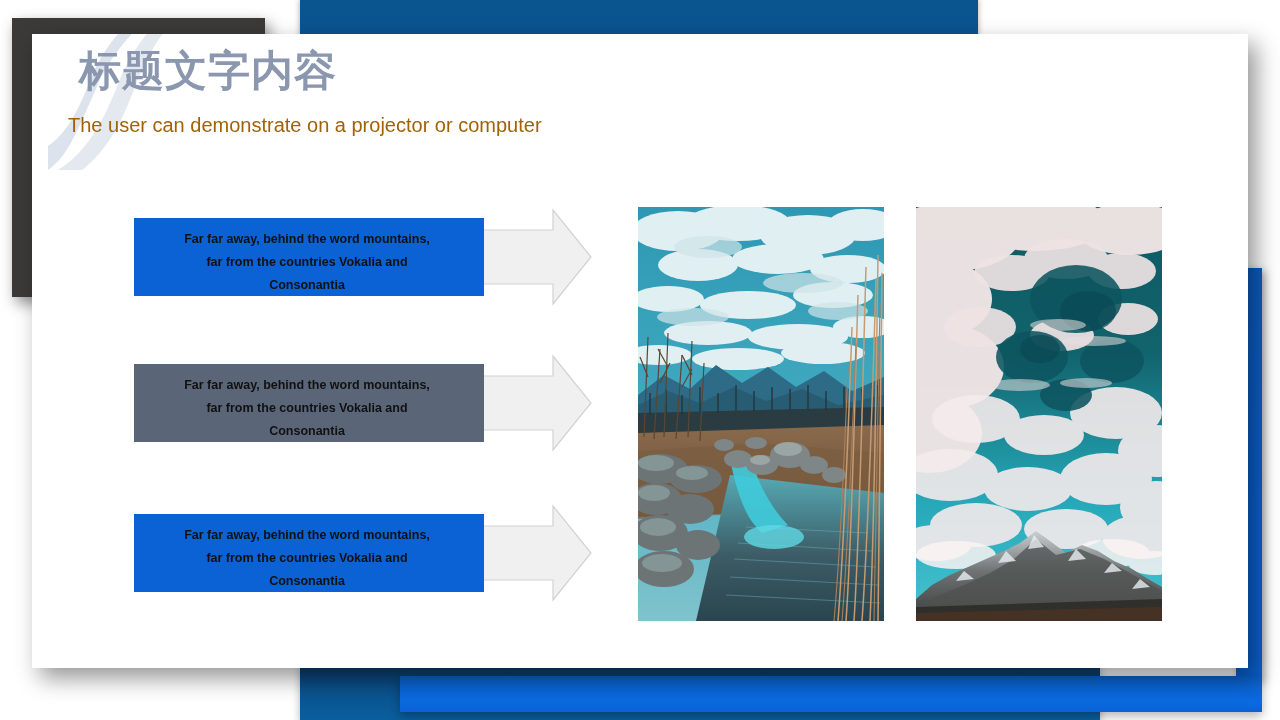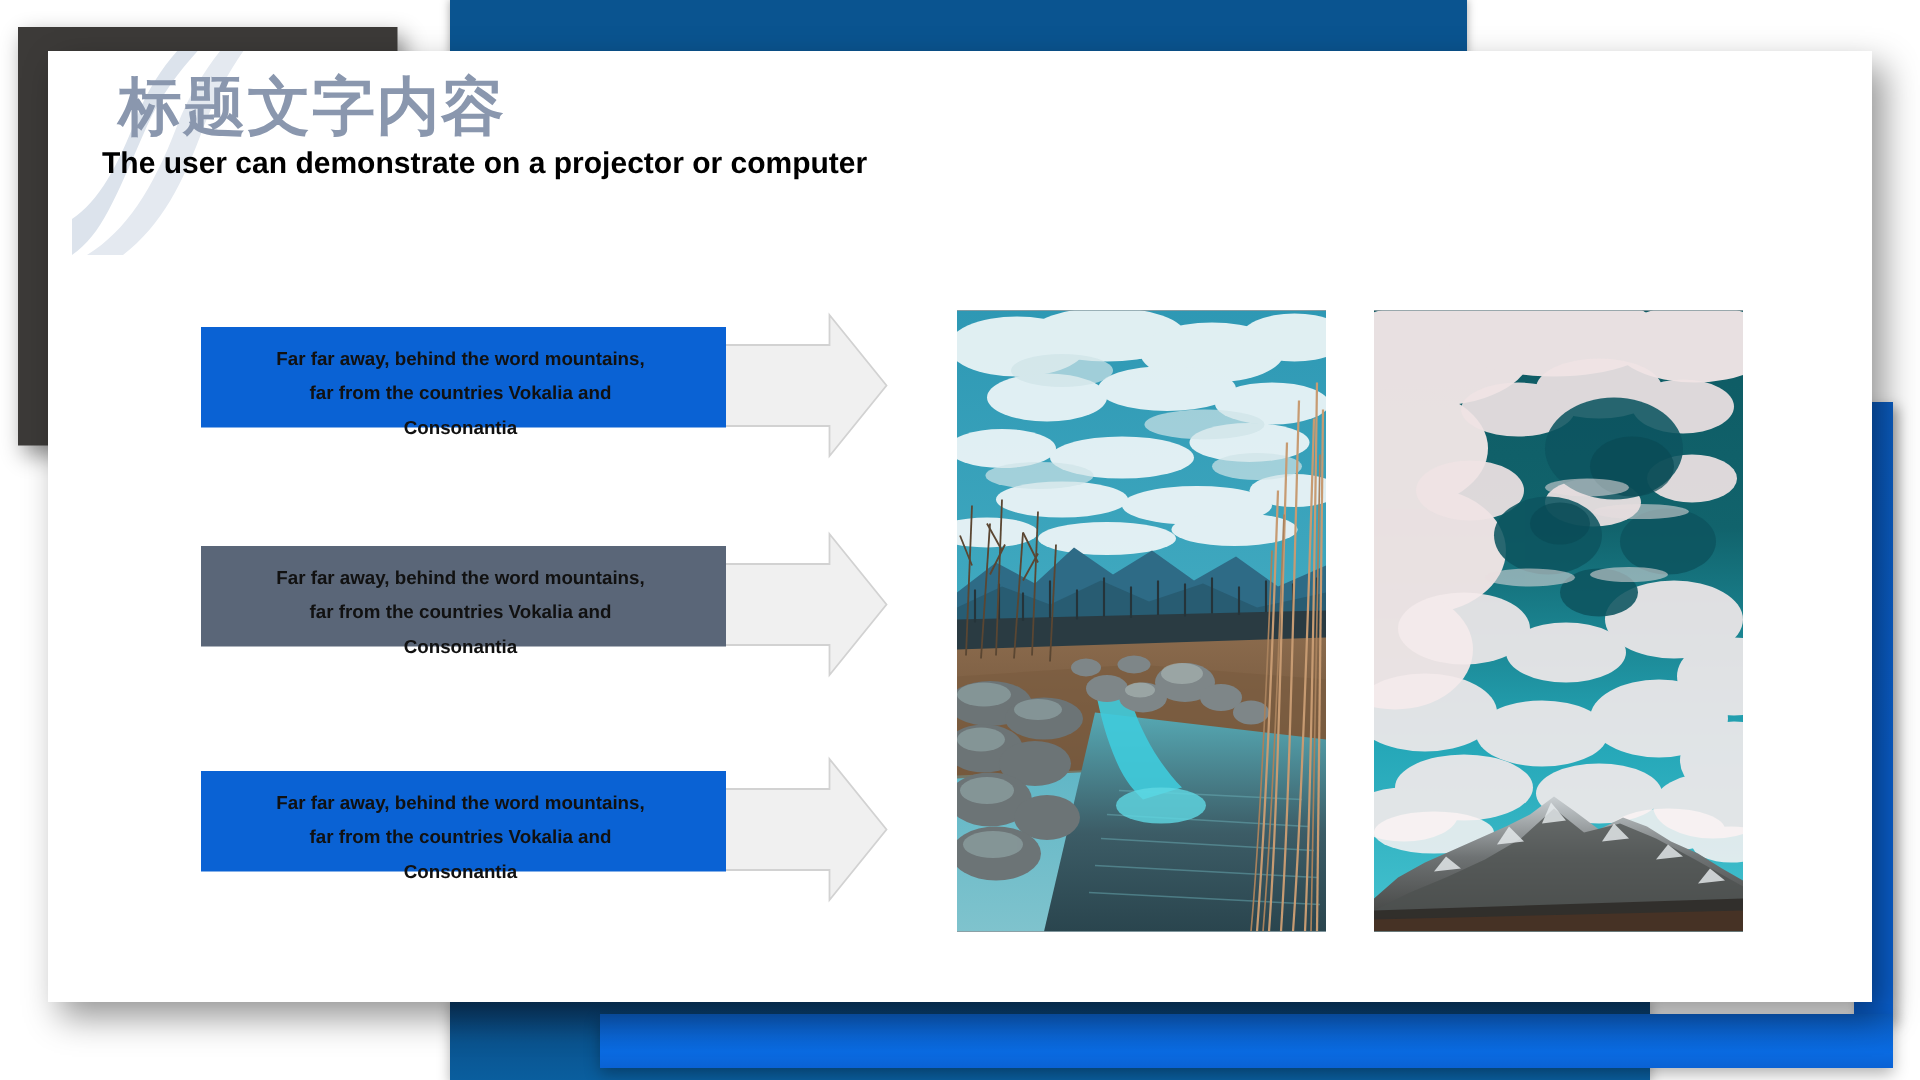--- a/index.html
+++ b/index.html
@@ -93,24 +93,24 @@
     font-size: 42px;
     font-weight: bold;
     color: #8A97AE;
     letter-spacing: 1px;
     line-height: 1;
     white-space: nowrap;
   }
   .subtitle {
     position: absolute;
     left: 36px;
-    top: 64px;
+    top: 80px;
     font-size: 20px;
-    font-weight: bold;
-    color: #000000;
+    font-weight: normal;
+    color: #a16207;
     white-space: nowrap;
   }
 
   
   .row {
     position: absolute;
     left: 0;
     width: 560px;
     height: 100px;
   }
@@ -119,21 +119,21 @@
     left: 451px;
     top: 0px;
     width: 110px;
     height: 98px;
   }
   .row-box {
     position: absolute;
     left: 102px;
     top: 10px;
     width: 350px;
-    height: 67px;
+    height: 78px;
     box-sizing: border-box;
     padding: 10px 0 0 18px;
   }
   .row-box-text {
     font-size: 12.5px;
     font-weight: bold;
     color: #111111;
     line-height: 1.82;
     width: 310px;
   }

